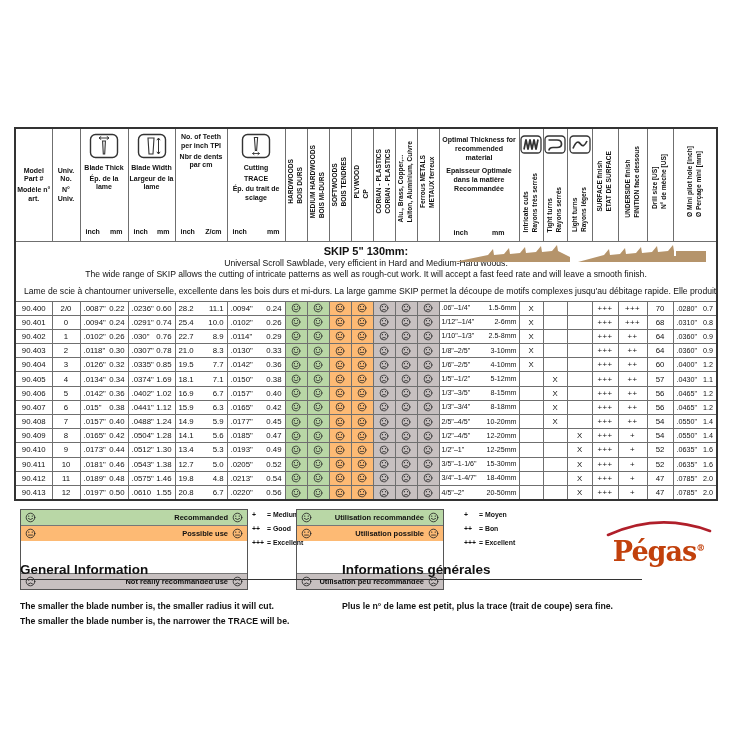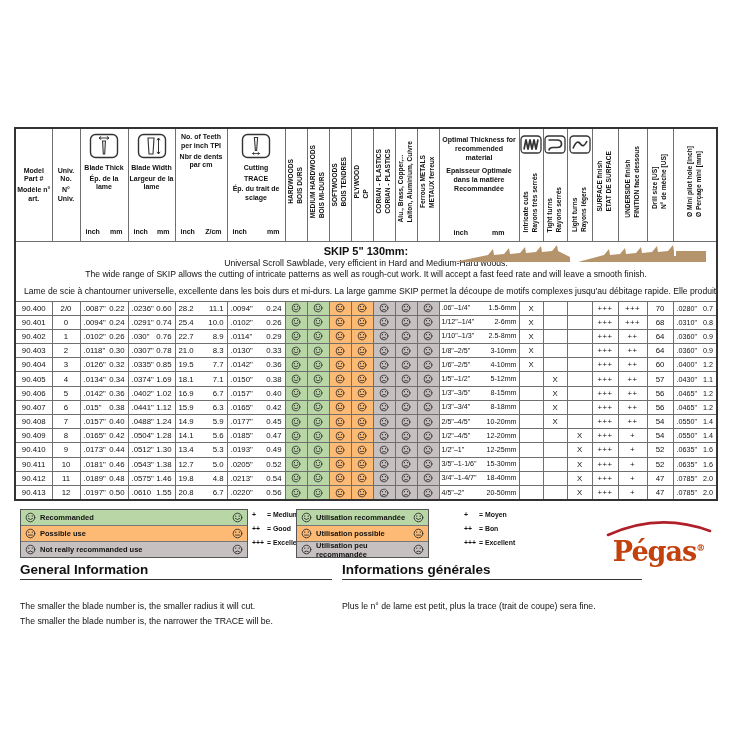--- a/index.html
+++ b/index.html
@@ -34,34 +34,34 @@
   
   .spec tbody td{height:13.2px;font-size:7.8px;text-align:center;white-space:nowrap;
                  overflow:hidden;font-weight:normal;}
   .pair{display:flex;justify-content:space-between;padding:0 3px;}
   .pair.opt{font-size:7.1px;padding:0 2px;}
   .pair.pilot{font-size:7.2px;}
   td.rate{padding:0;}
   .rate div{display:flex;align-items:center;justify-content:center;height:13.2px;}
   .r-good{background:#b9d7a6;}
   .r-medium{background:#fdba74;}
-  .r-bad{background:#c7c0c0;}
+  .r-bad{background:#c7c0c0;margin-top:32px;}
   .plus{letter-spacing:.5px;font-size:8px;}
   
   .legend{position:absolute;border:1.5px solid #555;box-sizing:border-box;}
   .lrow{display:flex;align-items:center;height:15px;border-top:1px solid #777;padding:0 4px;gap:4px;}
   .lrow:first-child{border-top:none;}
-  .lrow .lbl{flex:1;text-align:left;font-weight:bold;font-size:7.5px;}
+  .lrow .lbl{flex:1;text-align:right;font-weight:bold;font-size:7.5px;}
   .scale{position:absolute;font-size:6.9px;font-weight:bold;line-height:2.0;}
   .scale .sym{display:inline-block;width:15px;}
   
   .info{position:absolute;}
   .info h3{font-size:13.5px;margin:0 0 20px 0;border-bottom:1.2px solid #333;padding-bottom:2px;
            font-weight:bold;}
-  .info .iline{margin:2px 0;font-size:8.7px;line-height:1.5;}
+  .info .iline{margin:2px 0;font-size:8.7px;line-height:1.5;font-weight:bold;}
   
   .logo{position:absolute;right:16px;top:517px;width:110px;text-align:center;}
   .logo .word{font-family:"DejaVu Serif",serif;font-weight:bold;font-size:27px;letter-spacing:-1px;
               margin-top:-5px;color:#c2410c;}
   .logo sup{font-size:9px;letter-spacing:0;}
   .face-svg{display:block;}
 </style>
 </head>
 <body>
 
@@ -2136,21 +2136,21 @@
           </svg>
         </span>
     </div>
   </div>
   <div class="scale" style="left:252px;top:508px;">
     <div><span class="sym">+</span><span>= Medium</span></div>
     <div><span class="sym">++</span><span>= Good</span></div>
     <div><span class="sym">+++</span><span>= Excellent</span></div>
   </div>
 
-  <div class="legend" style="left:296px;top:509px;width:133px;">
+  <div class="legend" style="left:296px;top:509px;width:148px;">
     <div class="lrow r-good">
       <span>
           <svg class="face-svg" viewBox="0 0 14 14" width="11" height="11">
             <g fill="none" stroke="#222" stroke-width="1.05" stroke-linecap="round">
               <circle cx="7" cy="7" r="5.5"></circle>
               <path d="M4.3 8.4 Q7 11 9.7 8.4"></path>
             </g>
             <circle cx="4.8" cy="5.2" r="0.85" fill="#222"></circle>
             <circle cx="9.2" cy="5.2" r="0.85" fill="#222"></circle>
           </svg>

